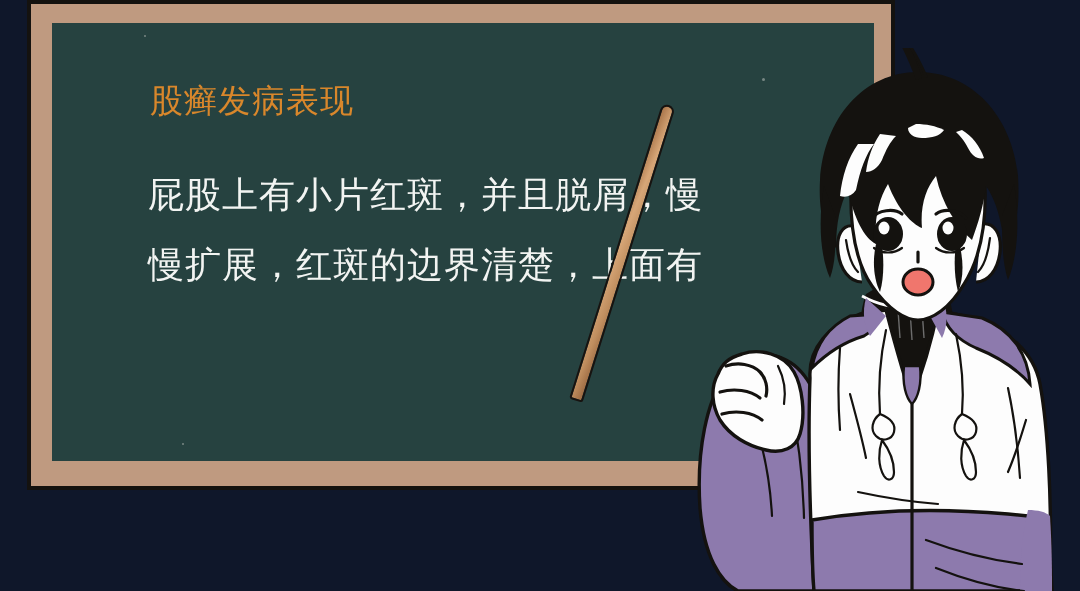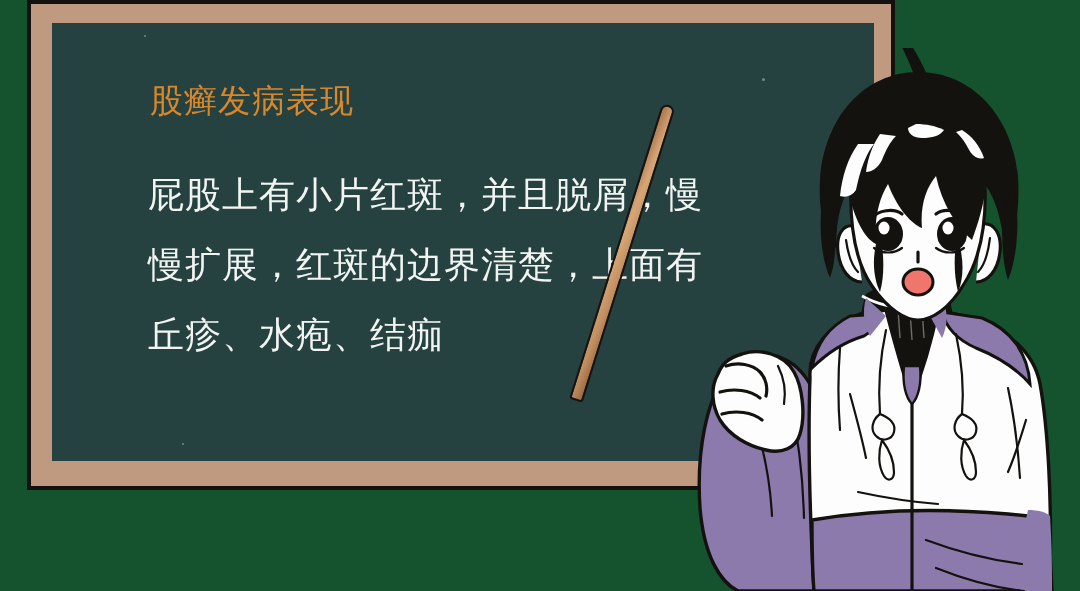--- a/index.html
+++ b/index.html
@@ -4,21 +4,21 @@
 <style>
   html, body {
     margin: 0;
     padding: 0;
     background: #ffffff;
   }
   #stage {
     position: relative;
     width: 1080px;
     height: 591px;
-    background: #14532d;
+    background: #0f172a;
     overflow: hidden;
     font-family: "Liberation Sans", "DejaVu Sans", sans-serif;
   }
 
   
   .board-outer {
     position: absolute;
     left: 27px;
     top: 0px;
     width: 868px;
@@ -101,21 +101,20 @@
       <span class="chalk-dust" style="left:92px; top:12px; width:2px; height:2px;"></span>
       <span class="chalk-dust" style="left:130px; top:420px; width:2px; height:2px;"></span>
     </div>
   </div>
 
   <div class="board-title">股癣发病表现</div>
 
   <div class="board-body">
     <span class="ln">屁股上有小片红斑，并且脱屑，慢</span>
     <span class="ln">慢扩展，红斑的边界清楚，上面有</span>
-    <span class="ln">丘疹、水疱、结痂</span>
   </div>
 
   <div class="pointer"></div>
 
   <div class="char">
     <svg viewBox="0 0 390 543" xmlns="http://www.w3.org/2000/svg">
 
       <path d="M34 330 C18 352 6 400 10 460 C14 508 30 534 48 543 L148 543
                C150 500 146 440 140 400 C132 350 116 322 96 312
                C72 300 48 310 34 330 Z" fill="#8d7aad" stroke="#14120f" stroke-width="3.4"></path>

